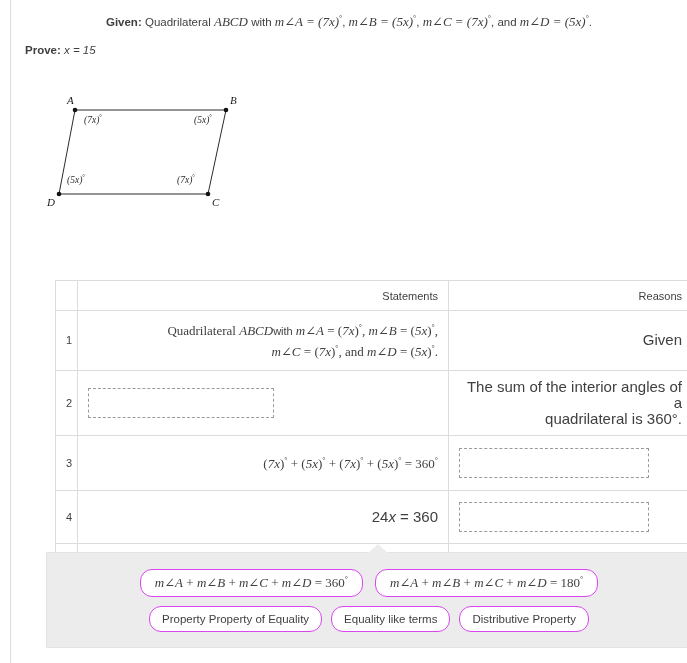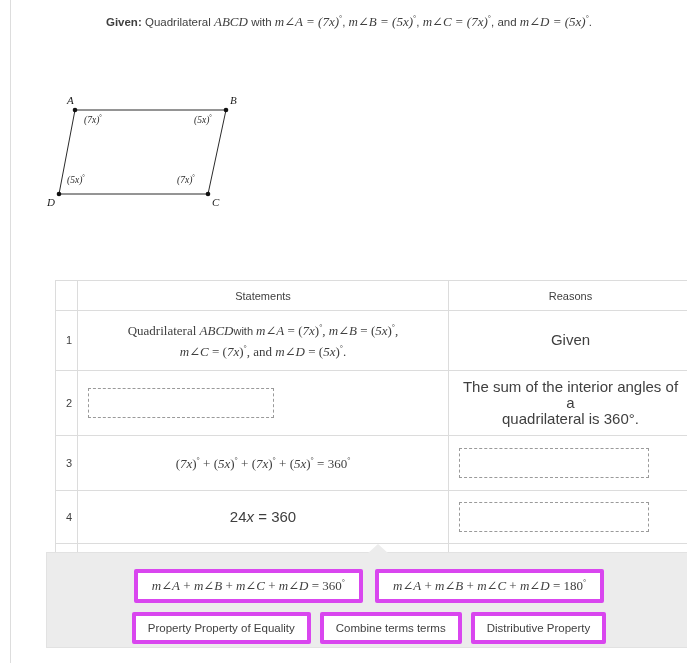--- a/index.html
+++ b/index.html
@@ -104,21 +104,21 @@
     table-layout: fixed;
     background: #ffffff;
   }
   table.proof th, table.proof td {
     border: 1px solid #dcdcdc;
     vertical-align: middle;
     padding: 8px 10px;
     font-size: 11px;
     color: #3f3f3f;
     font-weight: normal;
-    text-align: center;
+    text-align: right;
   }
   col.c-num { width: 22px; }
   col.c-stmt { width: 371px; }
   col.c-reason { width: 244px; }
   th.hdr {
     font-weight: bold;
     font-size: 11.5px;
     color: #333333;
     height: 13px;
     padding-top: 9px;
@@ -177,22 +177,22 @@
   }
   .tile-row {
     display: flex;
     justify-content: center;
     align-items: center;
   }
   .row-eq { margin-top: 16px; gap: 12px; }
   .row-reason { margin-top: 9px; gap: 9px; }
   .tile {
     background: #ffffff;
-    border: 4px solid #d946ef;
-    border-radius: 2px;
+    border: 1px solid #d946ef;
+    border-radius: 12px;
     padding: 6px 12px;
     font-size: 11.5px;
     color: #3f3f3f;
     white-space: nowrap;
     box-sizing: border-box;
     text-align: center;
   }
   .tile-eq {
     font-family: "Liberation Serif", "DejaVu Serif", serif;
     font-size: 13px;
@@ -209,20 +209,24 @@
   <div class="prompt">
     <div class="given-line">
       <span class="lbl-bold">Given:</span>
       <span>Quadrilateral</span>
       <span class="math">ABCD</span>
       <span>with</span>
       <span class="math">m∠A = (7x)</span><span class="math-up deg">°</span><span>,</span>
       <span class="math">m∠B = (5x)</span><span class="math-up deg">°</span><span>,</span>
       <span class="math">m∠C = (7x)</span><span class="math-up deg">°</span><span>, and</span>
       <span class="math">m∠D = (5x)</span><span class="math-up deg">°</span><span>.</span>
+    </div>
+    <div class="prove-line">
+      <span class="lbl-bold">Prove:</span>
+      <span class="ital">x = 15</span>
     </div>
   </div>
 
   <div class="figure-wrap">
     <svg width="290" height="135">
       <polygon points="53,25 204,25 186,109 37,109" fill="none" stroke="#2b2b2b" stroke-width="1"></polygon>
       <circle cx="53" cy="25" r="2.3" fill="#111111"></circle>
       <circle cx="204" cy="25" r="2.3" fill="#111111"></circle>
       <circle cx="186" cy="109" r="2.3" fill="#111111"></circle>
       <circle cx="37" cy="109" r="2.3" fill="#111111"></circle>
@@ -320,18 +324,18 @@
       <div class="tile tile-eq">
         <span class="ital">m∠A</span> + <span class="ital">m∠B</span> + <span class="ital">m∠C</span> + <span class="ital">m∠D</span> = 360<span class="deg">°</span>
       </div>
       <div class="tile tile-eq">
         <span class="ital">m∠A</span> + <span class="ital">m∠B</span> + <span class="ital">m∠C</span> + <span class="ital">m∠D</span> = 180<span class="deg">°</span>
       </div>
     </div>
 
     <div class="tile-row row-reason">
       <div class="tile">Property Property of Equality</div>
-      <div class="tile">Combine terms terms</div>
+      <div class="tile">Equality like terms</div>
       <div class="tile">Distributive Property</div>
     </div>
   </div>
 
 </div>
 
 </body></html>

